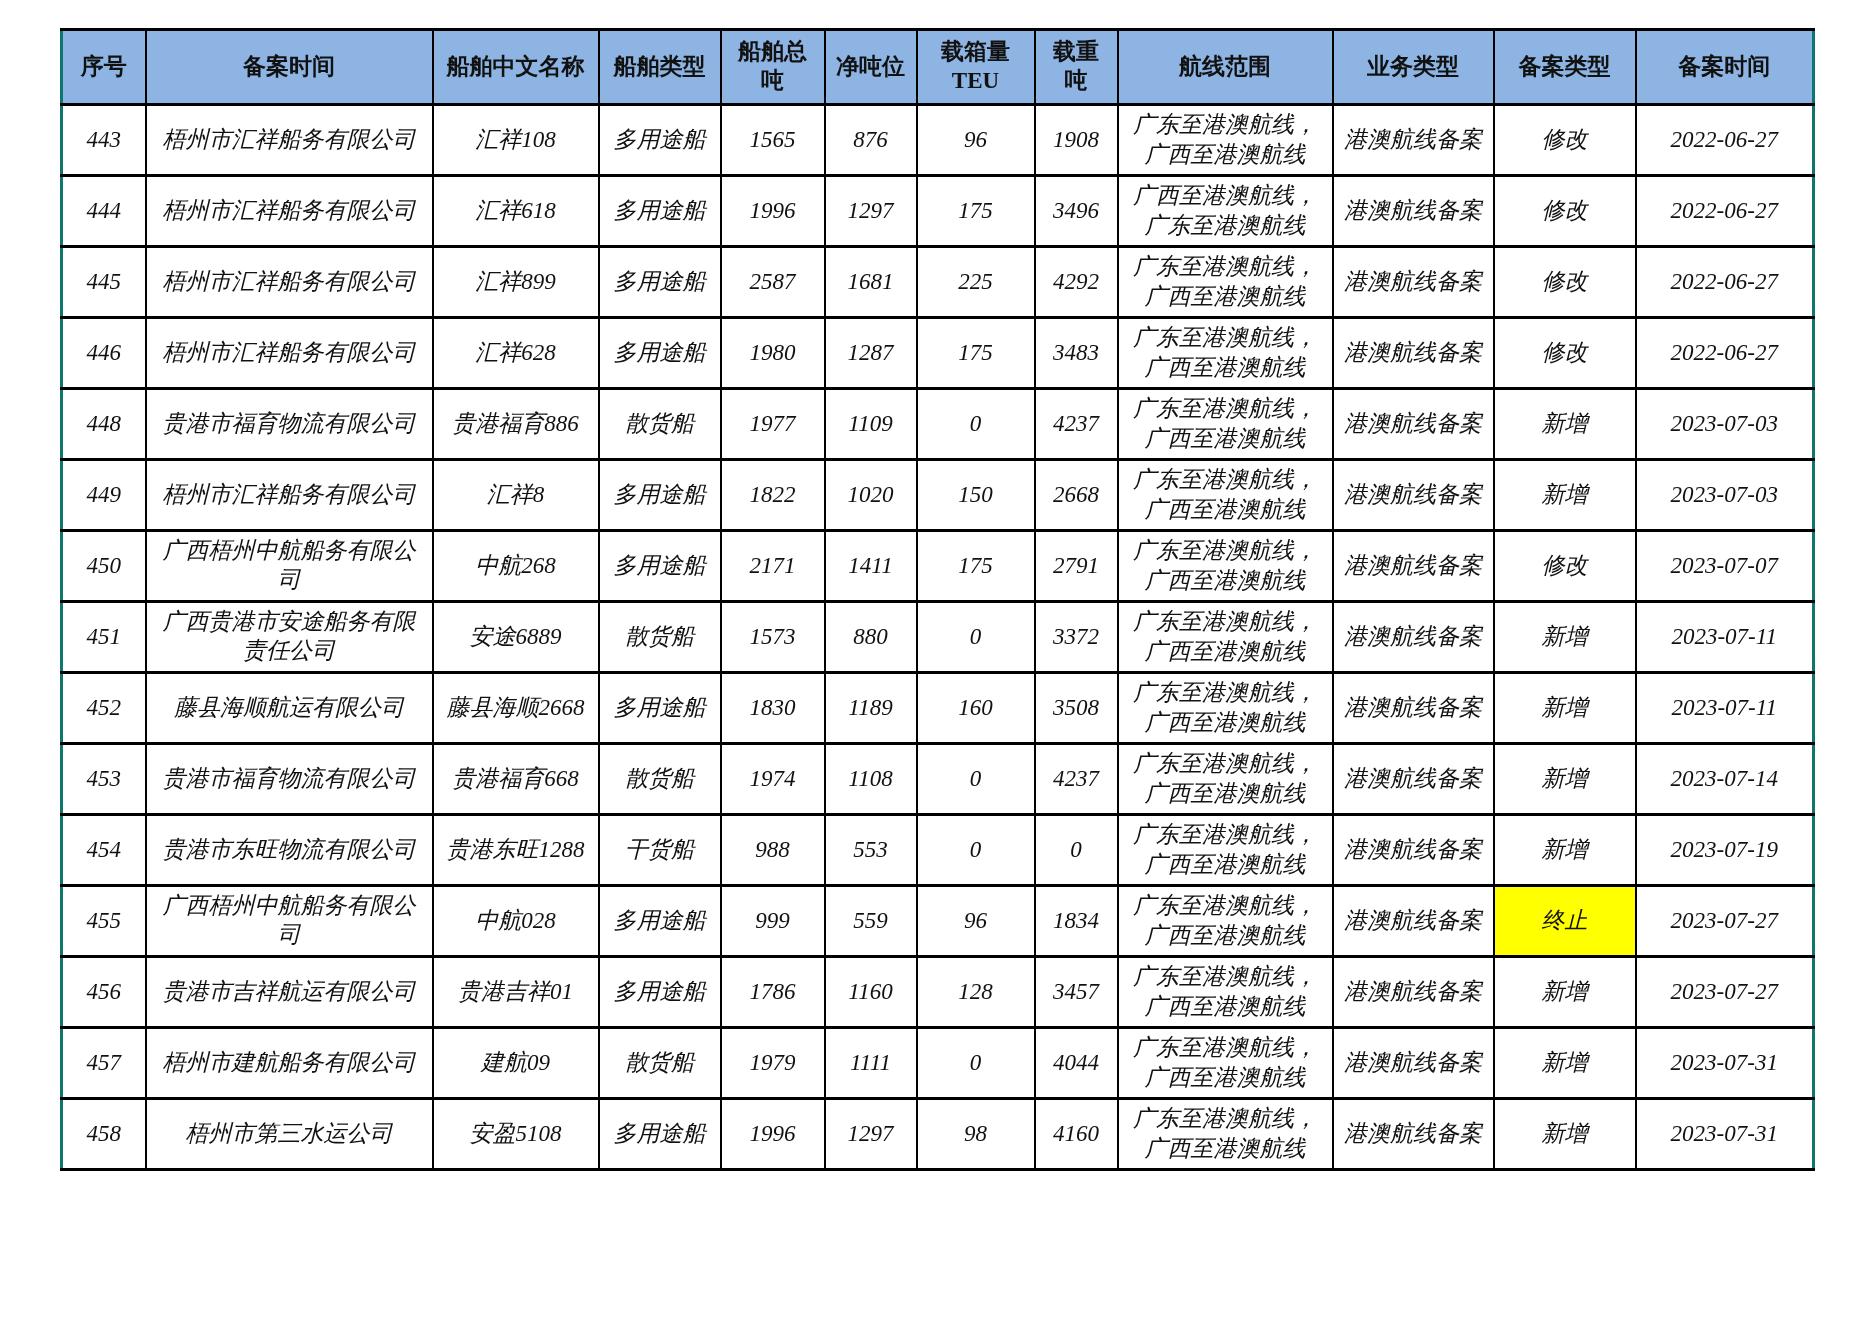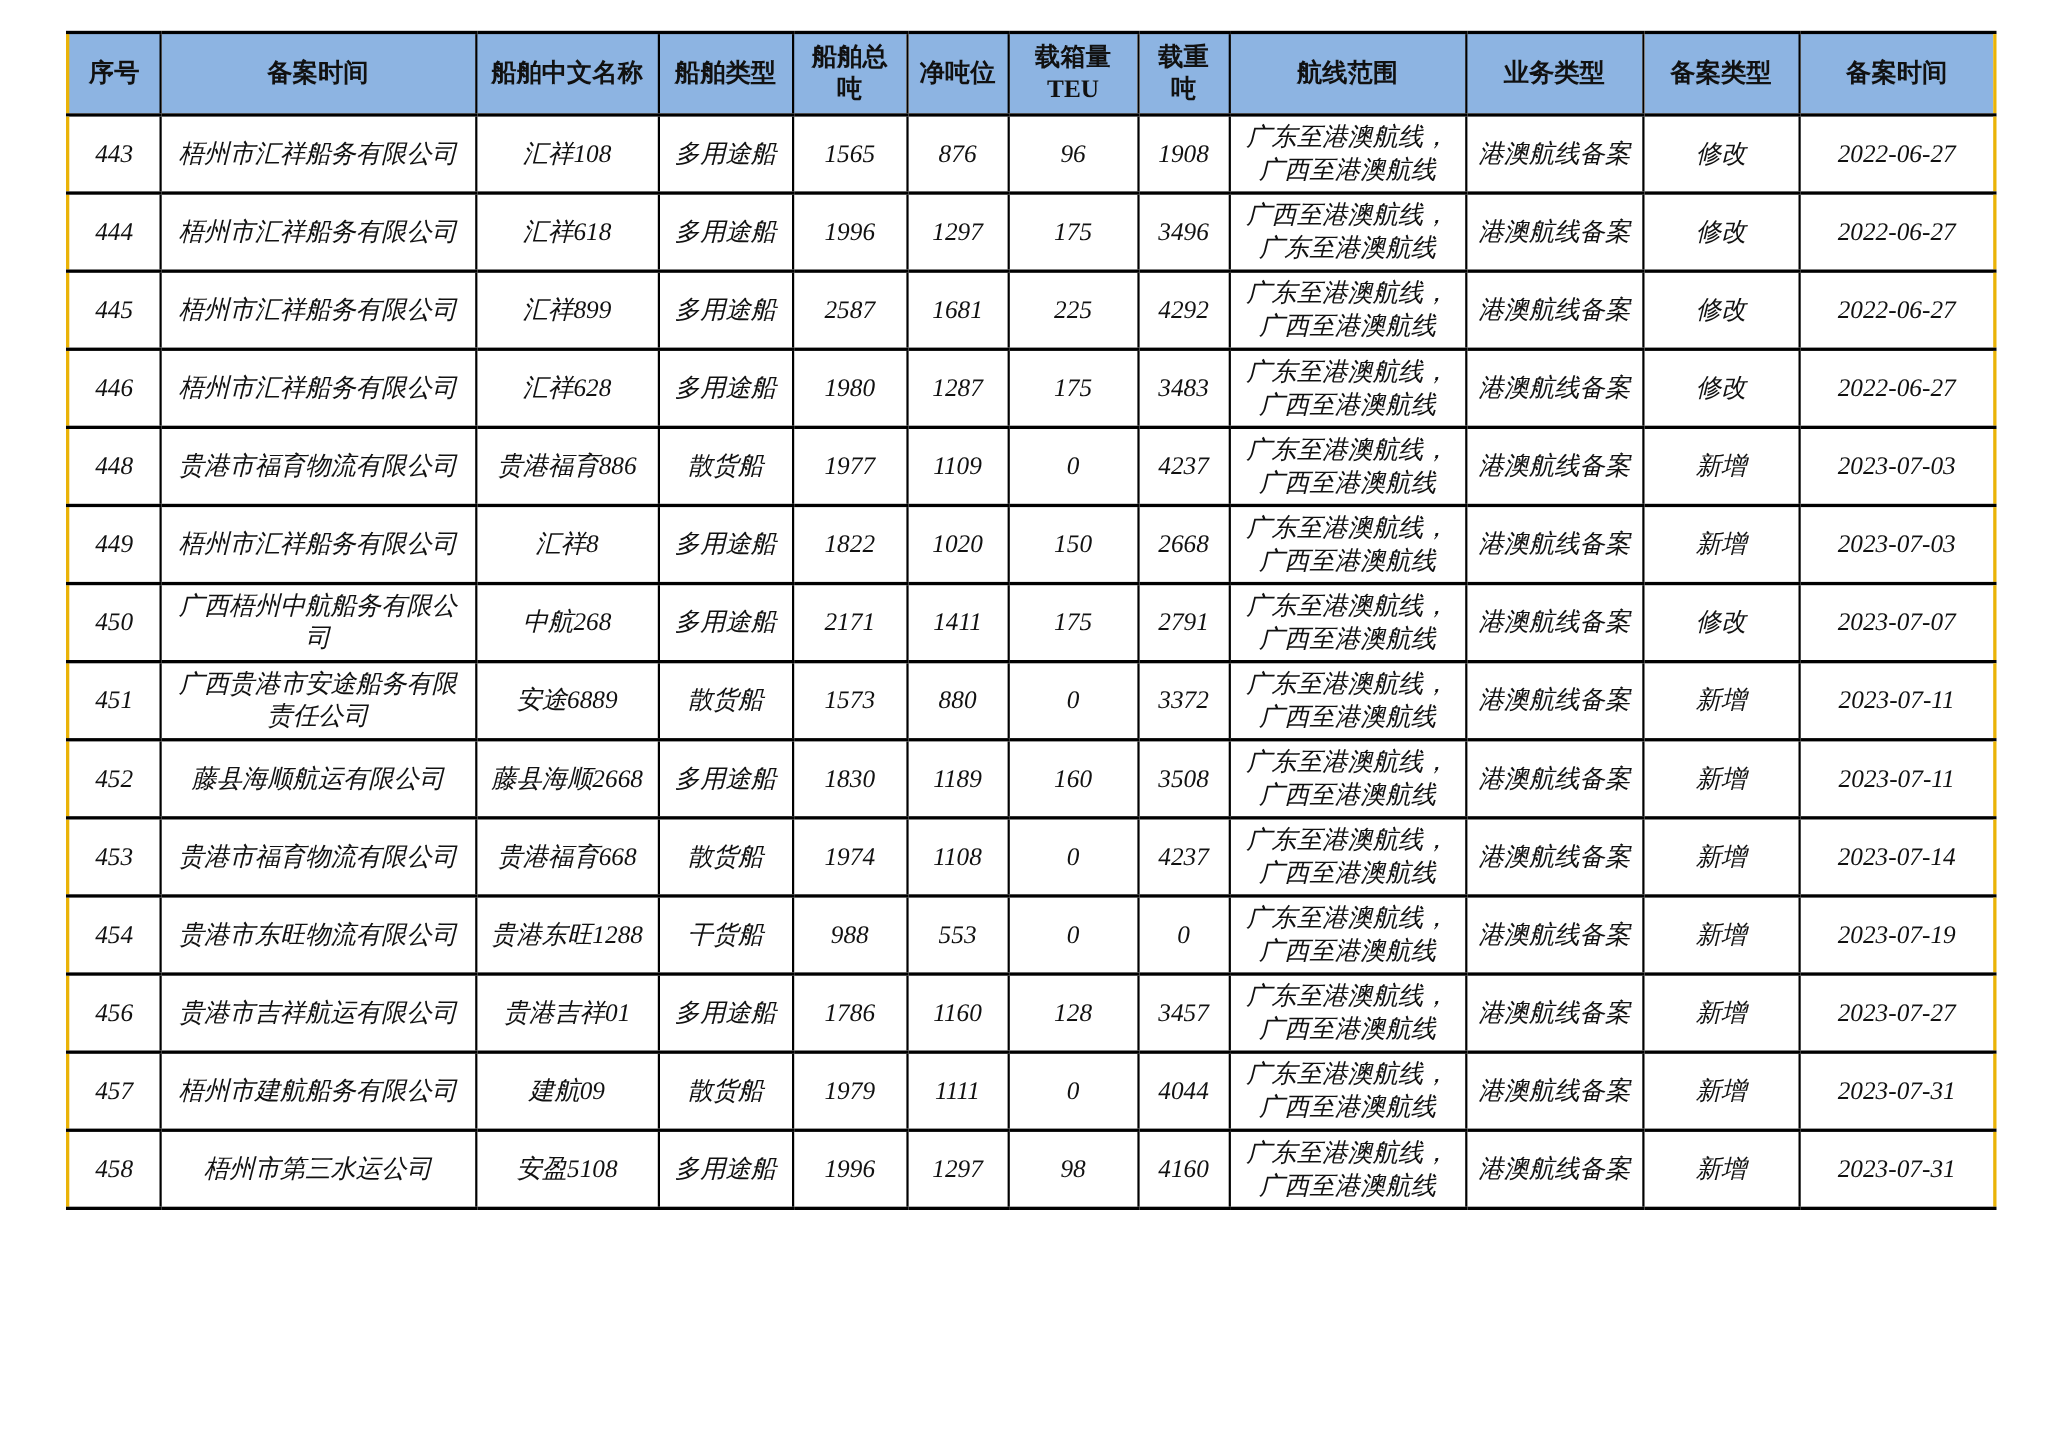--- a/index.html
+++ b/index.html
@@ -21,21 +21,21 @@
     height: 1323px;
     background: #ffffff;
   }
   table.ship-table {
     position: absolute;
     left: 60px;
     top: 28px;
     border-collapse: collapse;
     table-layout: fixed;
     width: 1752px;
-    border: 3px solid #eab308;
+    border: 3px solid #0f766e;
   }
   .ship-table th, .ship-table td {
     border-left: 2px solid #000000;
     border-right: 2px solid #000000;
     border-top: 3px solid #000000;
     border-bottom: 3px solid #000000;
     text-align: center;
     vertical-align: middle;
     font-size: 23px;
     line-height: 1.25;
@@ -253,20 +253,35 @@
       <td class="c-num">553</td>
       <td class="c-num">0</td>
       <td class="c-num">0</td>
       <td class="c-route">广东至港澳航线，
 广西至港澳航线</td>
       <td class="c-business-type">港澳航线备案</td>
       <td class="c-filing-type">新增</td>
       <td class="c-date">2023-07-19</td>
     </tr>
         <tr>
+      <td class="c-seq">455</td>
+      <td class="c-company">广西梧州中航船务有限公司</td>
+      <td class="c-ship-name">中航028</td>
+      <td class="c-ship-type">多用途船</td>
+      <td class="c-num">999</td>
+      <td class="c-num">559</td>
+      <td class="c-num">96</td>
+      <td class="c-num">1834</td>
+      <td class="c-route">广东至港澳航线，
+广西至港澳航线</td>
+      <td class="c-business-type">港澳航线备案</td>
+      <td class="c-filing-type highlight">终止</td>
+      <td class="c-date">2023-07-27</td>
+    </tr>
+        <tr>
       <td class="c-seq">456</td>
       <td class="c-company">贵港市吉祥航运有限公司</td>
       <td class="c-ship-name">贵港吉祥01</td>
       <td class="c-ship-type">多用途船</td>
       <td class="c-num">1786</td>
       <td class="c-num">1160</td>
       <td class="c-num">128</td>
       <td class="c-num">3457</td>
       <td class="c-route">广东至港澳航线，
 广西至港澳航线</td>

